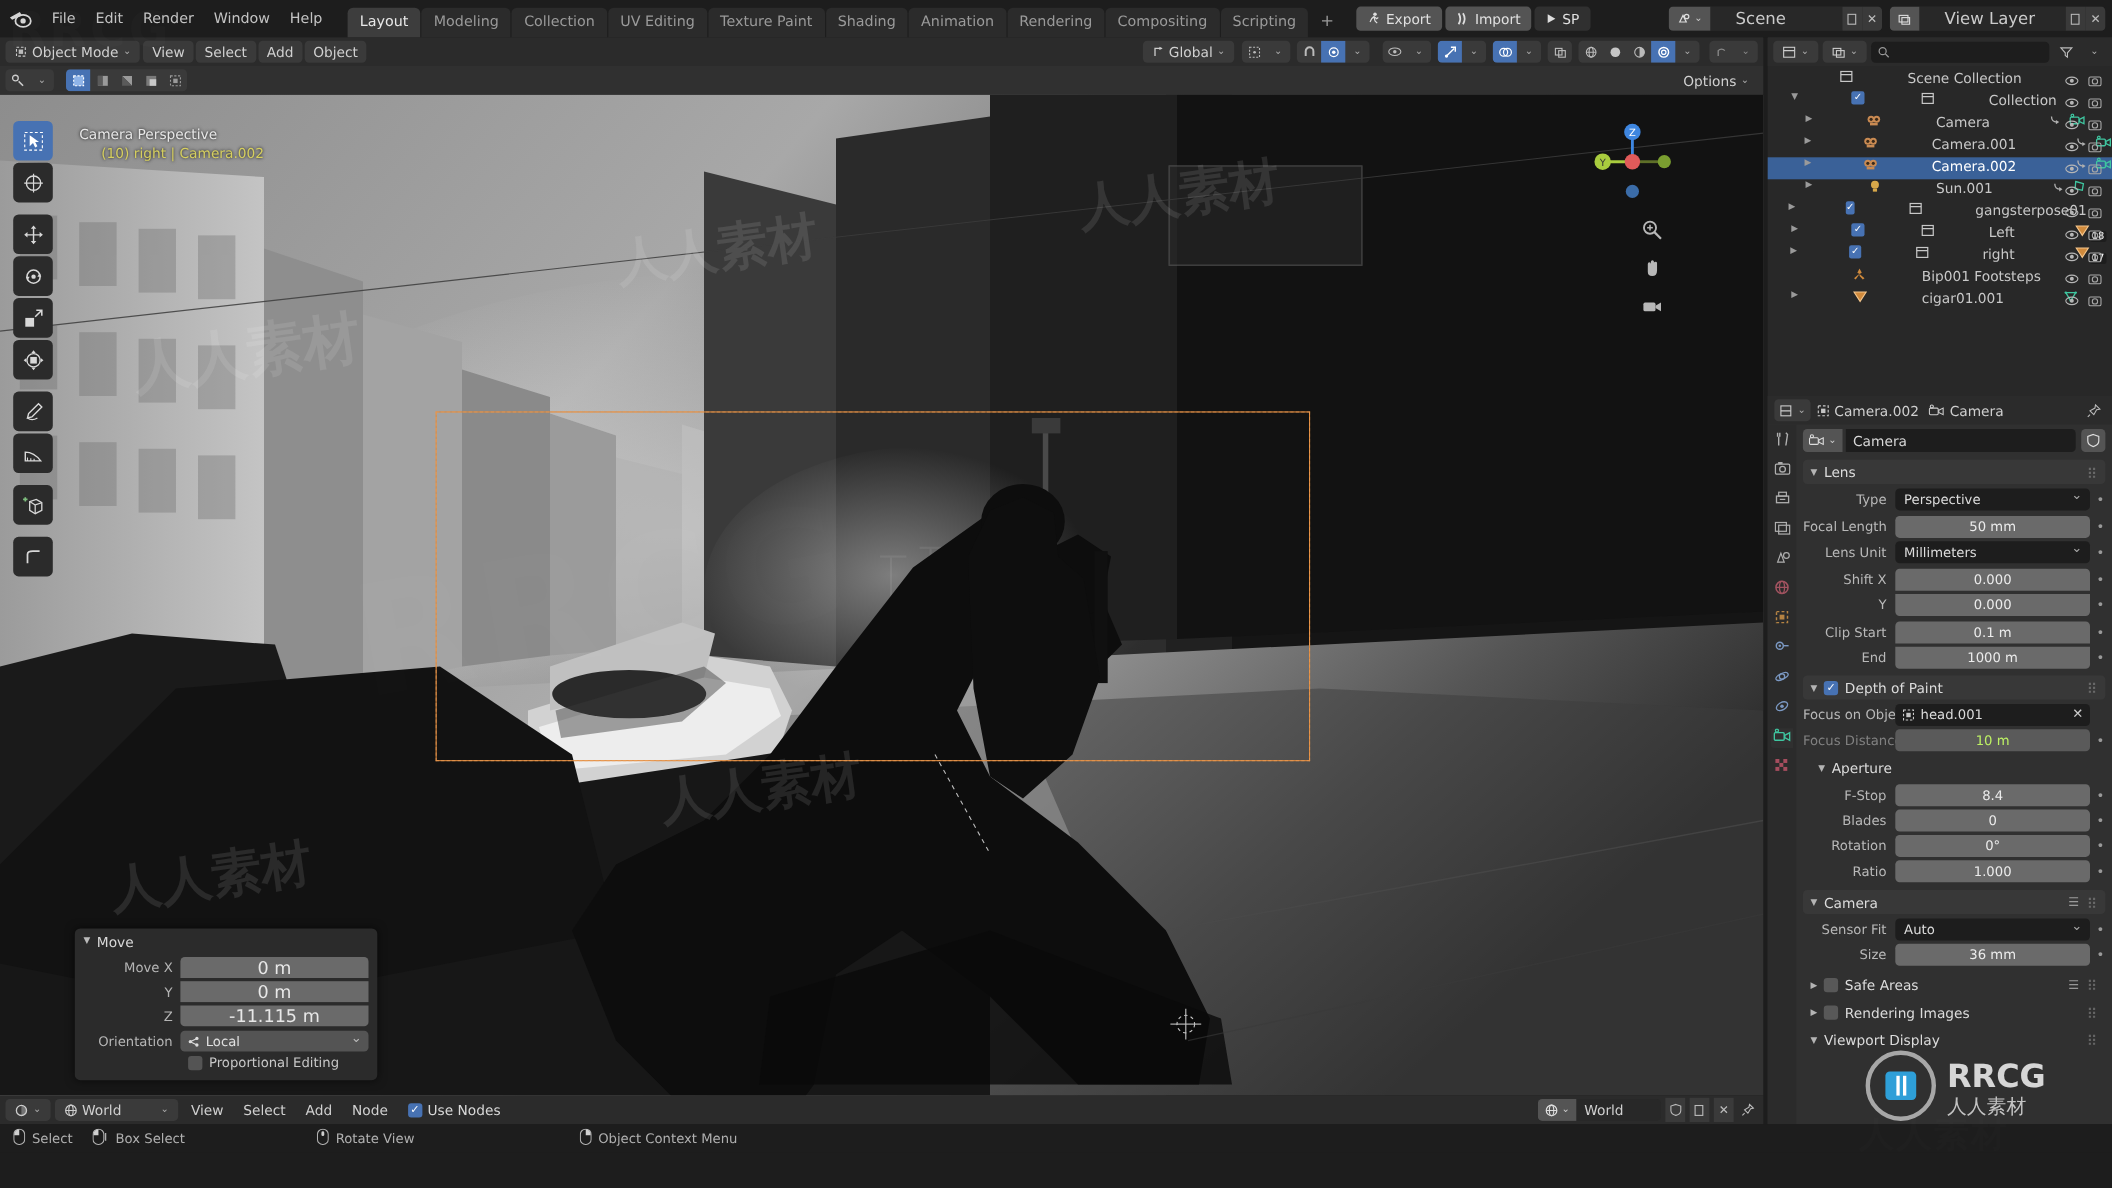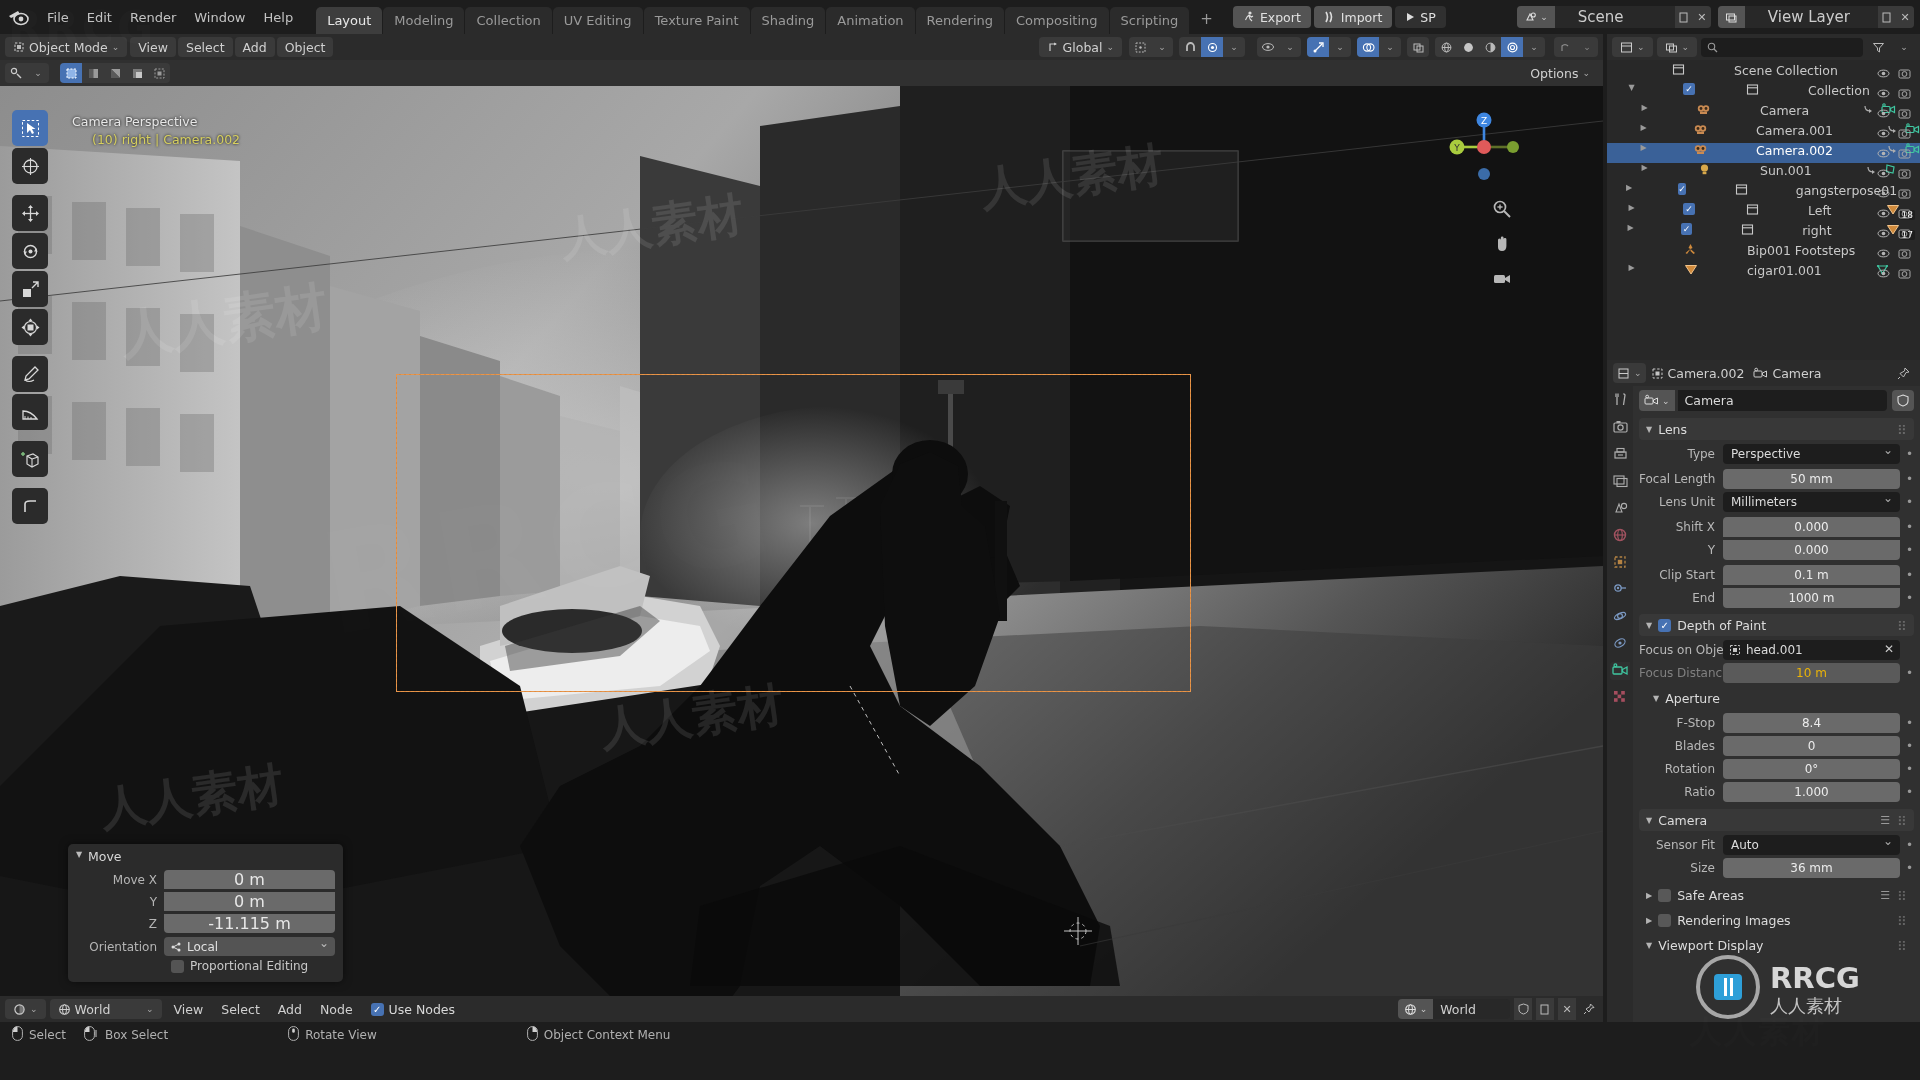--- a/index.html
+++ b/index.html
@@ -160,21 +160,21 @@
   }
   .panel-head.sub { background:transparent; }
   .caret { font-size:8px; color:#b4b4b4; }
   .dots { position:absolute; right:6px; top:5px; width:11px; height:11px; opacity:.5;}
   .dots:before { content:"⠿"; font-size:13px; color:#999; line-height:11px;}
 
   .prow { display:flex; align-items:center; margin-bottom:3px; height:20px; }
   .plbl { width:84px; text-align:right; padding-right:8px; font-size:12px; color:#b8b8b8; white-space:nowrap;}
   .plbl.dim { color:#808080; }
   .pval { flex:1; background:#6a6a6a; border-radius:4px; height:20px; display:flex; align-items:center; justify-content:center; font-size:12px; color:#ececec;}
-  .pval.dim { background:#5a5a5a; color:#eab308;}
+  .pval.dim { background:#5a5a5a; color:#bef264;}
   .pval.stack-top { border-bottom-left-radius:0; border-bottom-right-radius:0; margin-bottom:1px;}
   .pval.stack-bot { border-top-left-radius:0; border-top-right-radius:0;}
   .psel { flex:1; background:#1d1d1d; border-radius:4px; height:20px; display:flex; align-items:center; padding:0 8px; font-size:12px; color:#dcdcdc; position:relative;}
   .psel:after { content:"⌄"; position:absolute; right:7px; top:-1px; color:#aaa; font-size:12px;}
   .pobj { flex:1; background:#1d1d1d; border-radius:4px; height:20px; display:flex; align-items:center; padding:0 6px; font-size:12px; color:#dcdcdc; gap:5px; position:relative;}
   .pobj .xbtn { position:absolute; right:6px; top:2px; font-size:12px; color:#ccc;}
   .dot-anim { width:9px; margin-left:5px; text-align:center; color:#999; font-size:12px;}
 
   .panel-row-collapsed { height:22px; display:flex; align-items:center; padding:0 7px; font-size:12.5px; color:#dcdcdc; gap:6px; position:relative; margin-bottom:3px;}
   .pchk { width:13px; height:13px; background:#585858; border-radius:3px; display:inline-flex; align-items:center; justify-content:center;}

